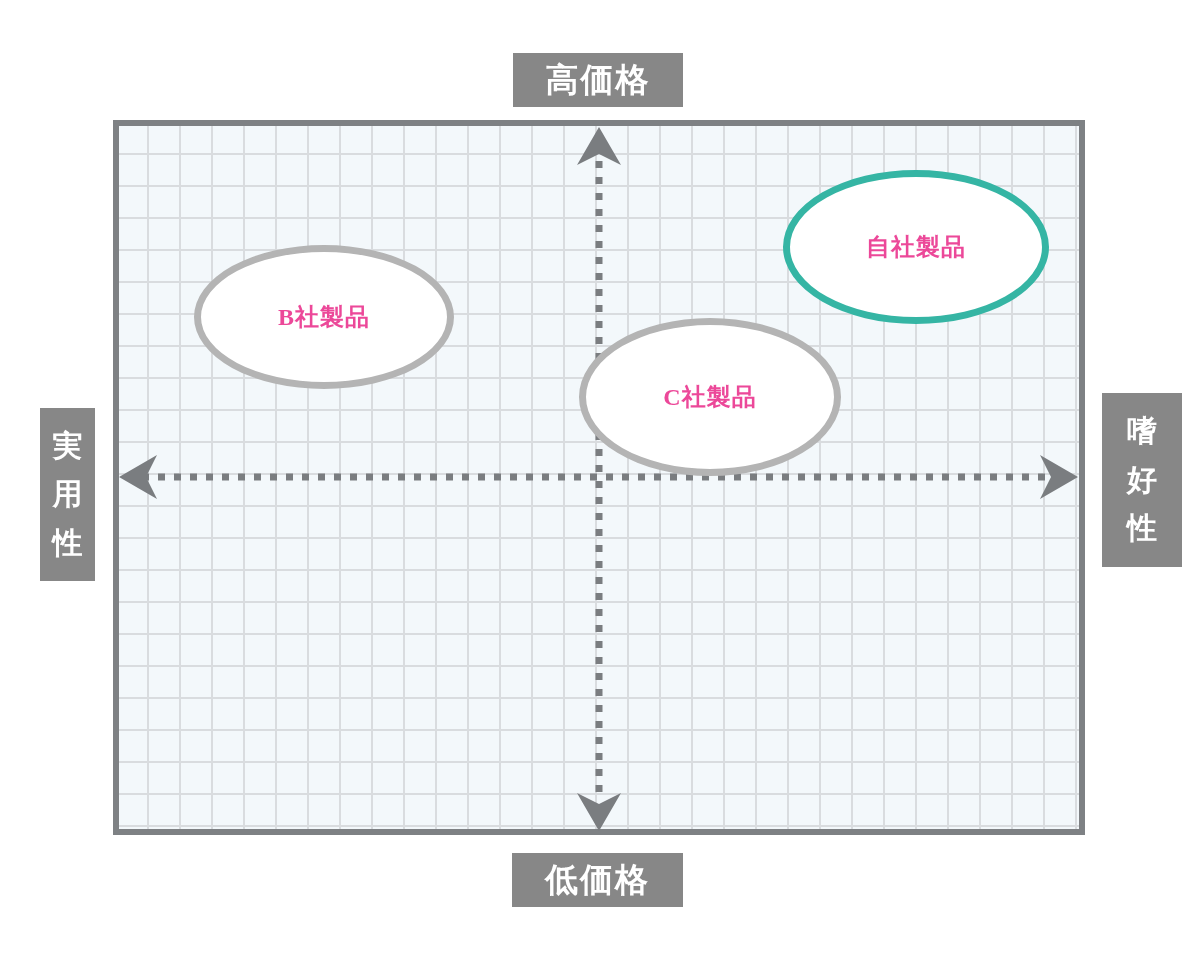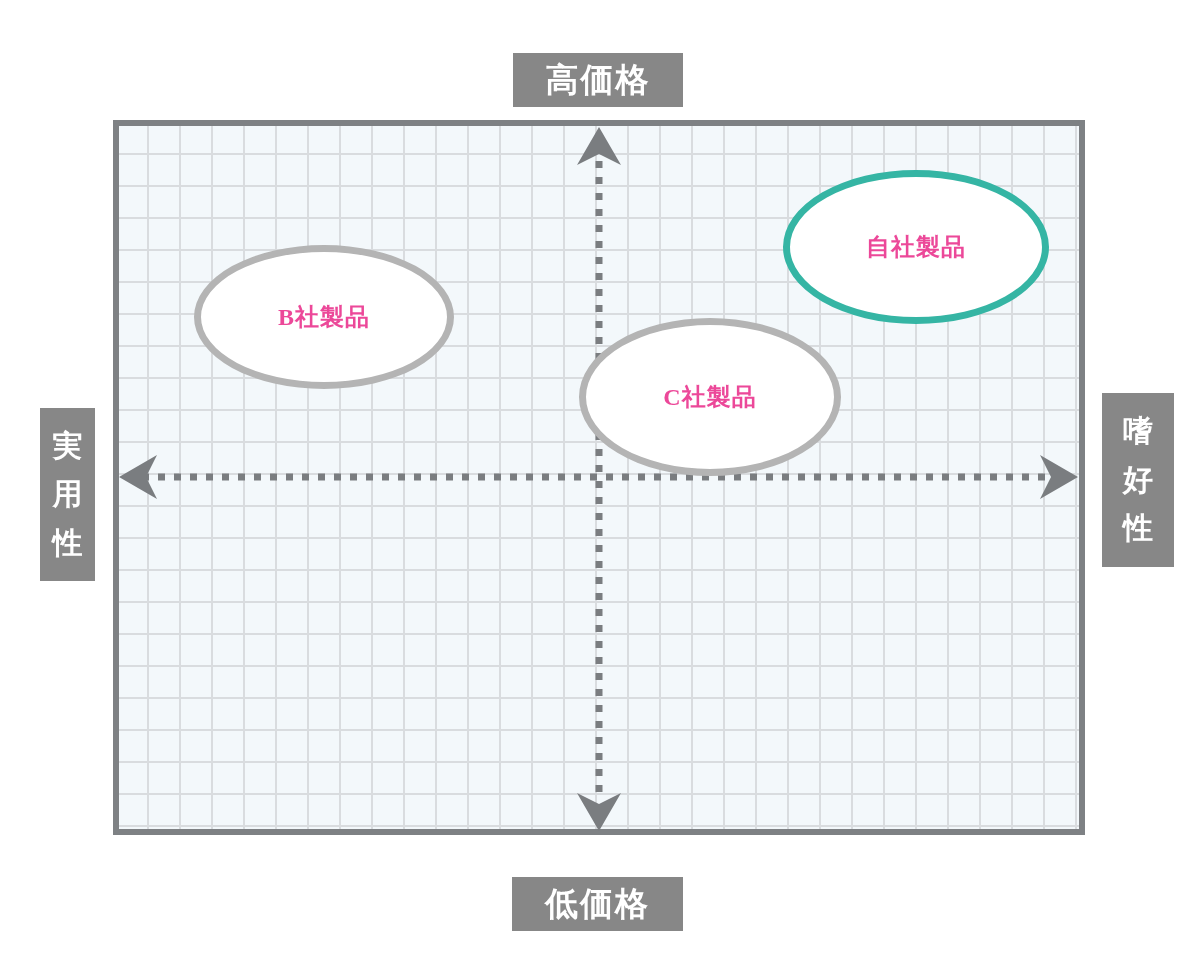--- a/index.html
+++ b/index.html
@@ -40,23 +40,23 @@
     background: #878787;
     color: #ffffff;
     font-weight: 700;
     display: flex;
     align-items: center;
     justify-content: center;
     text-align: center;
   }
   .axis-box.h { font-size: 33px; letter-spacing: 2px; }
   .box-top    { left: 513px; top: 53px;  width: 170px; height: 54px; }
-  .box-bottom { left: 512px; top: 877px; width: 171px; height: 54px; }
+  .box-bottom { left: 512px; top: 853px; width: 171px; height: 54px; }
   .box-left   { left: 40px;  top: 392px; width: 55px;  height: 173px; margin-top: 16px; }
-  .box-right  { left: 1102px; top: 393px; width: 72px; height: 174px; justify-content: center; }
+  .box-right  { left: 1102px; top: 393px; width: 80px; height: 174px; justify-content: center; }
   .axis-box.v span {
     display: inline-block;
     width: 32px;
     font-size: 30px;
     line-height: 1.62;
     text-align: center;
     word-break: break-all;
   }
 
   

